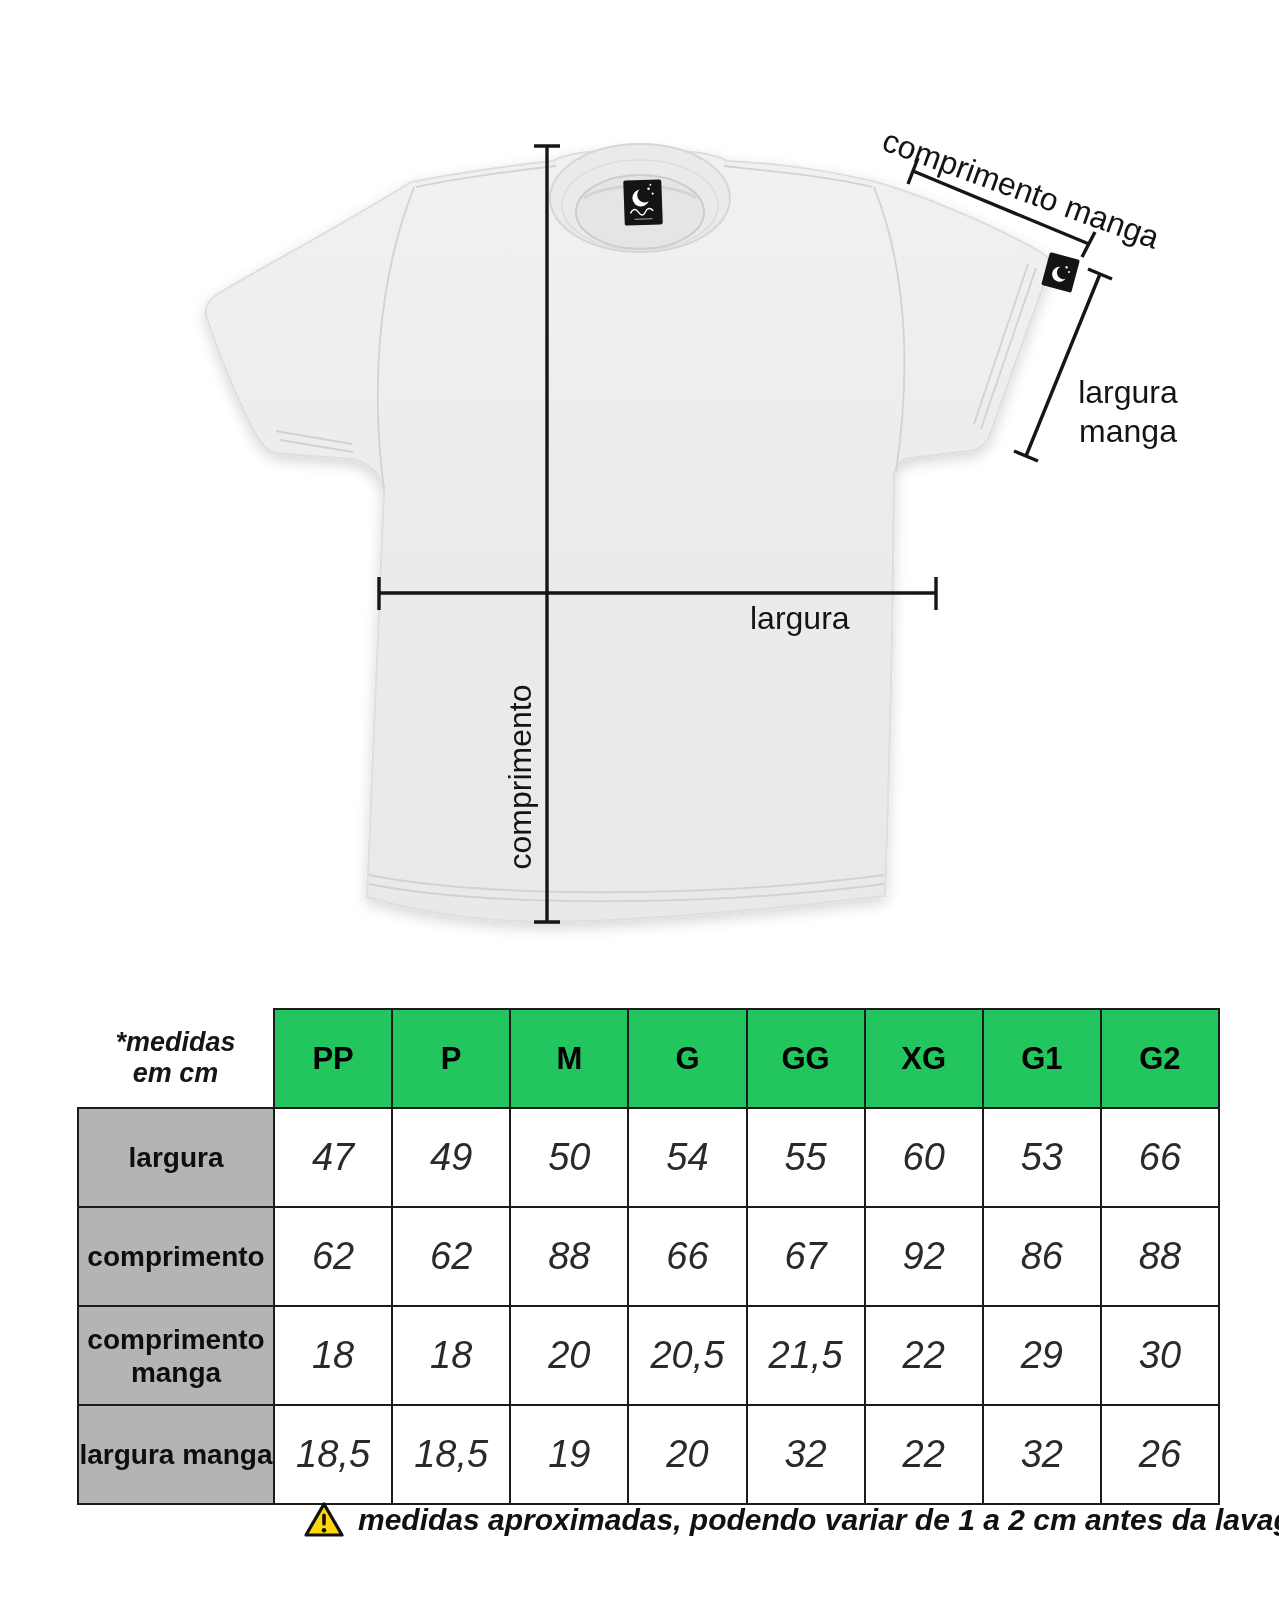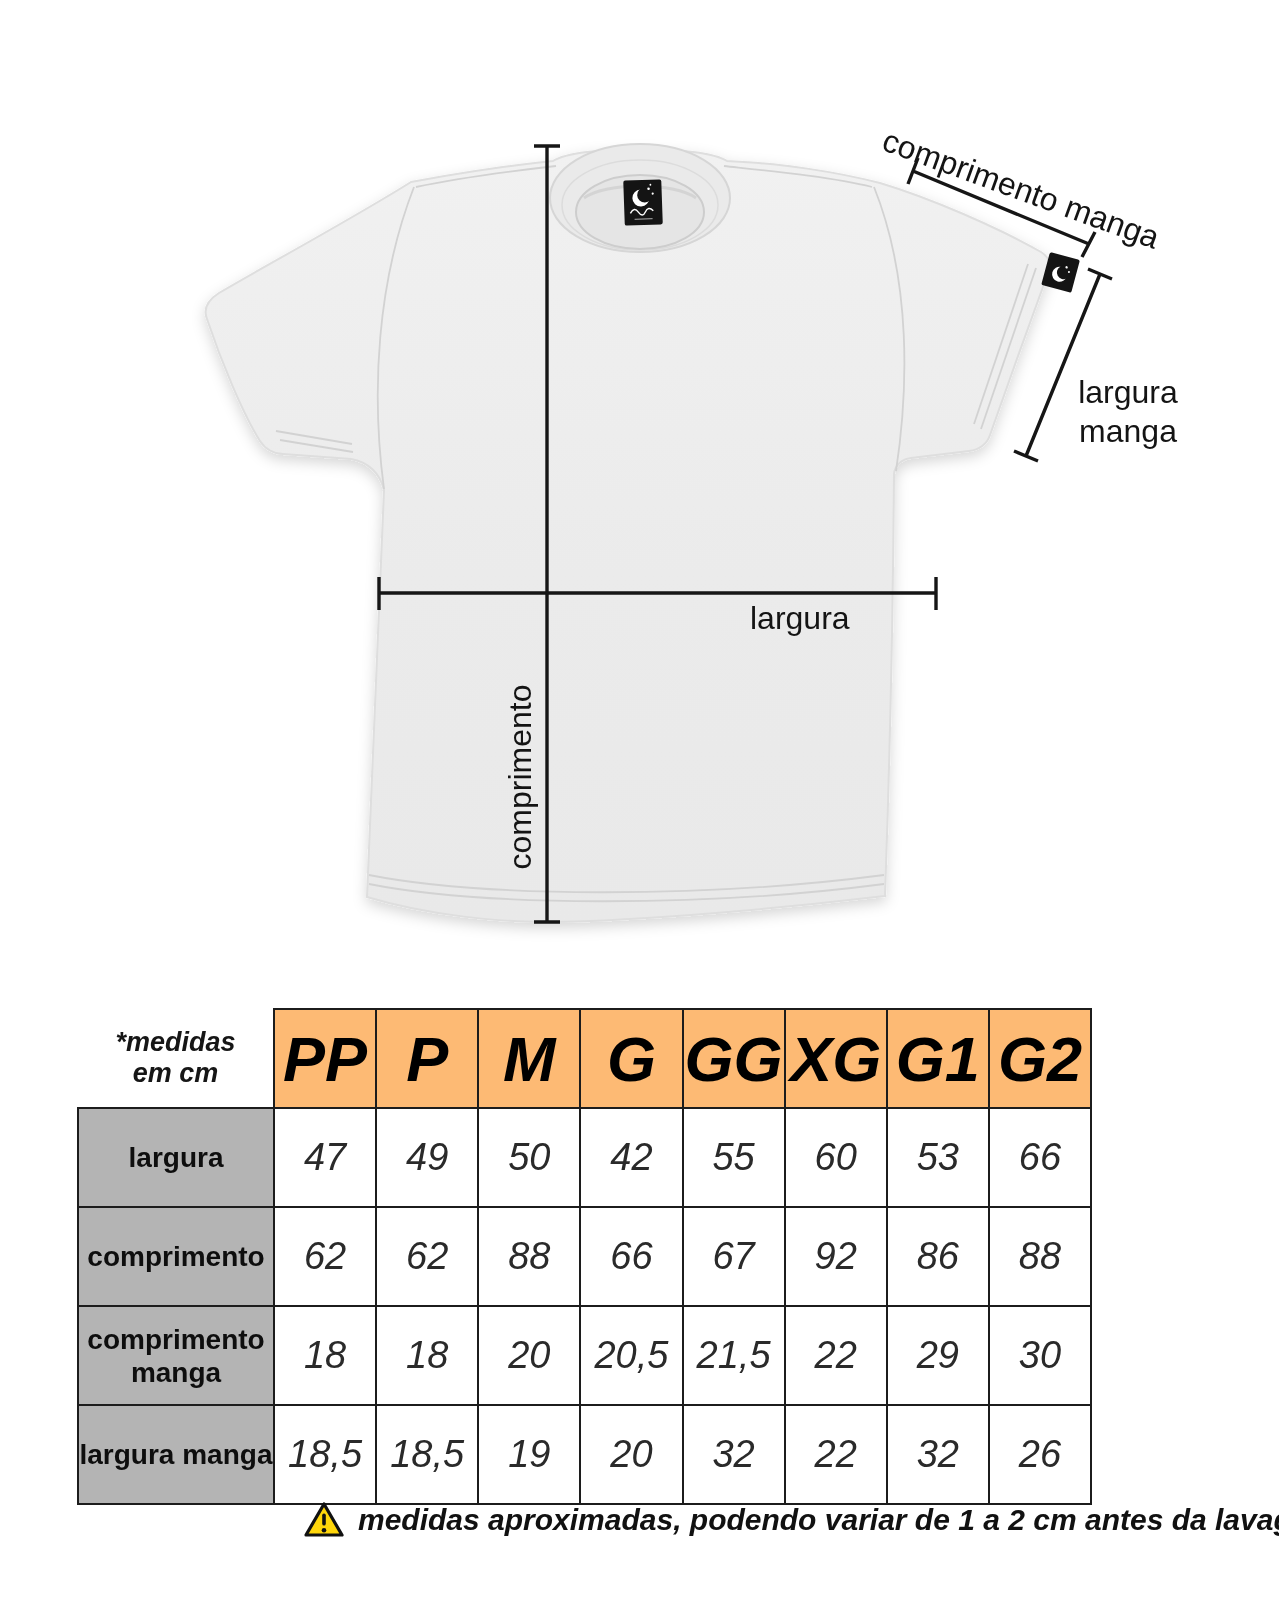--- a/index.html
+++ b/index.html
@@ -37,21 +37,21 @@
   .label-largura-manga {
     left: 1043px; top: 373px;
     width: 170px; text-align: center;
     white-space: normal; line-height: 39px;
   }
 
   
   #size-table {
     position: absolute;
     left: 77px; top: 1008px;
-    width: 1015px; height: 485px;
+    width: 1143px; height: 485px;
     border-collapse: collapse;
     table-layout: fixed;
   }
   #size-table col.c-label { width: 196px; }
   #size-table td, #size-table th {
     border: 2px solid #1c1c1c;
     padding: 0;
     text-align: center;
     vertical-align: middle;
     height: 97px;
@@ -61,25 +61,24 @@
     border: none;
     background: #ffffff;
     font-style: italic;
     font-weight: bold;
     font-size: 27px;
     line-height: 31px;
     color: #161616;
   }
   #size-table .note-cell span { display: block; }
   #size-table th.size-h {
-    background: #fdba74;
+    background: #22c55e;
     font-weight: bold;
-    font-size: 63px;
+    font-size: 31px;
     color: #000000;
-    font-style: italic;
   }
   #size-table td.row-label {
     background: #b4b4b4;
     font-weight: 600;
     font-size: 28px;
     line-height: 33px;
     color: #0e0e0e;
   }
   #size-table td.val {
     background: #ffffff;
@@ -226,21 +225,21 @@
         <th class="size-h">GG</th>
         <th class="size-h">XG</th>
         <th class="size-h">G1</th>
         <th class="size-h">G2</th>
       </tr>
       <tr>
         <td class="row-label">largura</td>
         <td class="val">47</td>
         <td class="val">49</td>
         <td class="val">50</td>
-        <td class="val">42</td>
+        <td class="val">54</td>
         <td class="val">55</td>
         <td class="val">60</td>
         <td class="val">53</td>
         <td class="val">66</td>
       </tr>
       <tr>
         <td class="row-label">comprimento</td>
         <td class="val">62</td>
         <td class="val">62</td>
         <td class="val">88</td>

